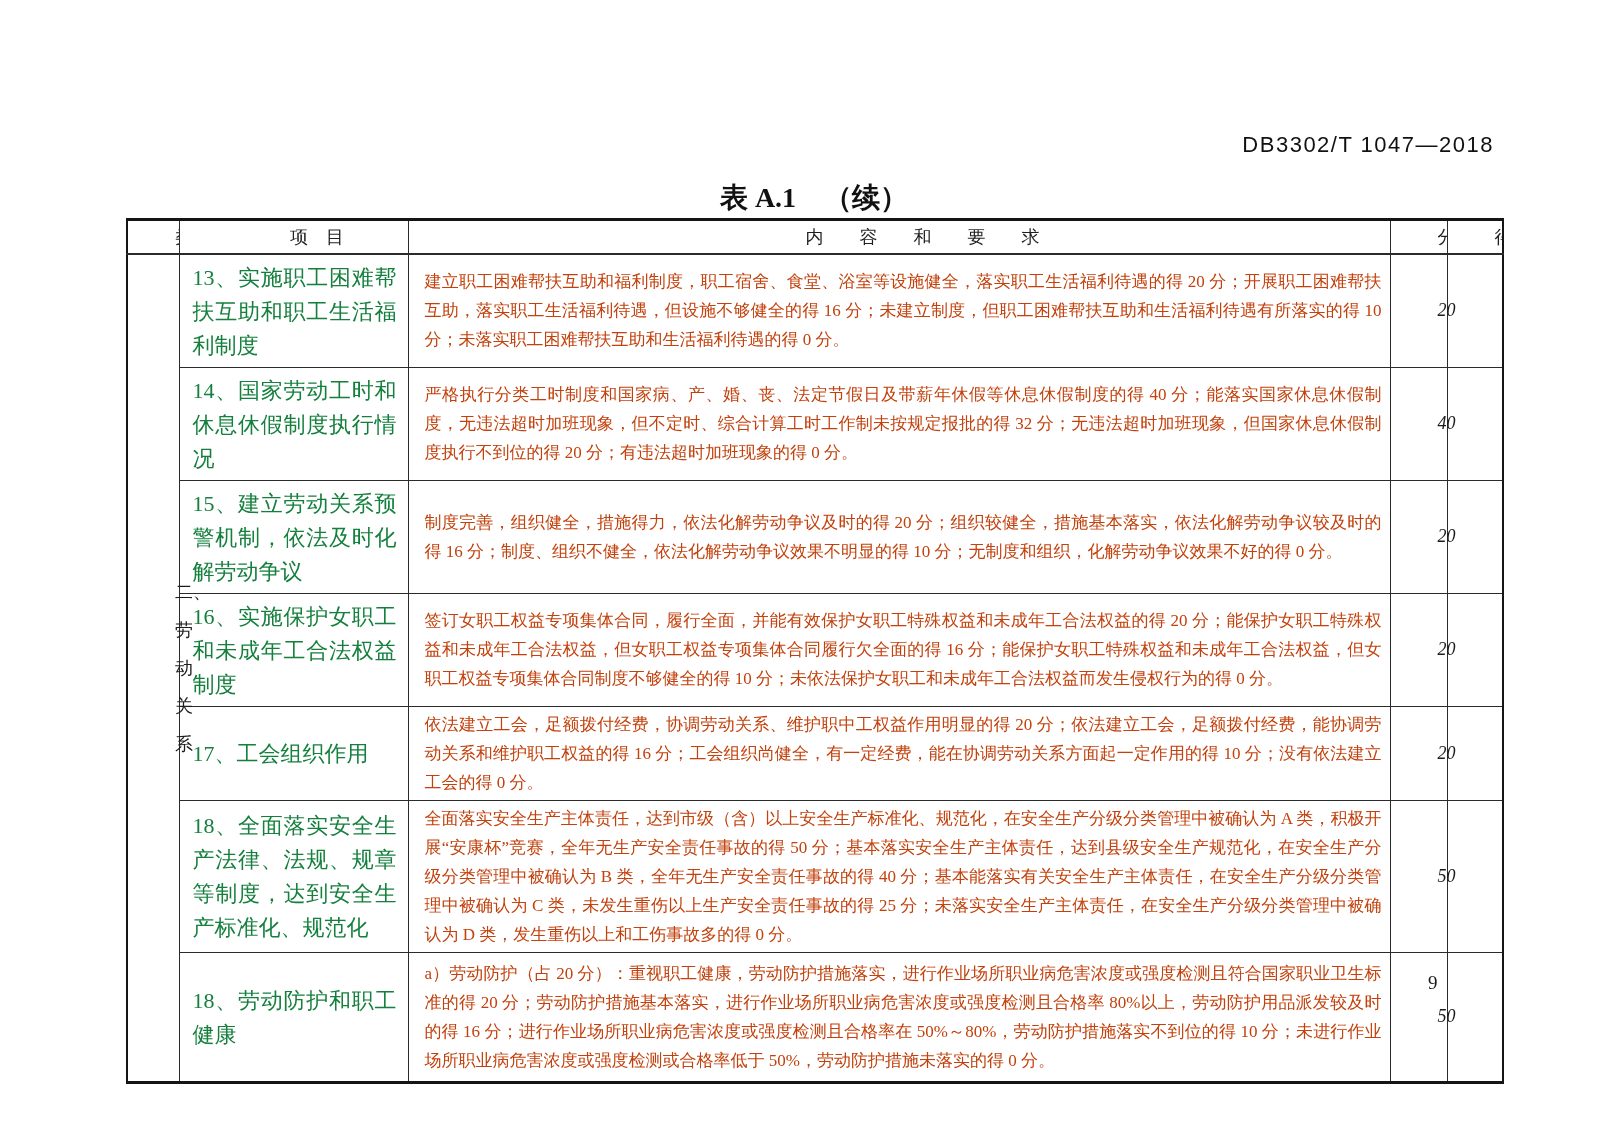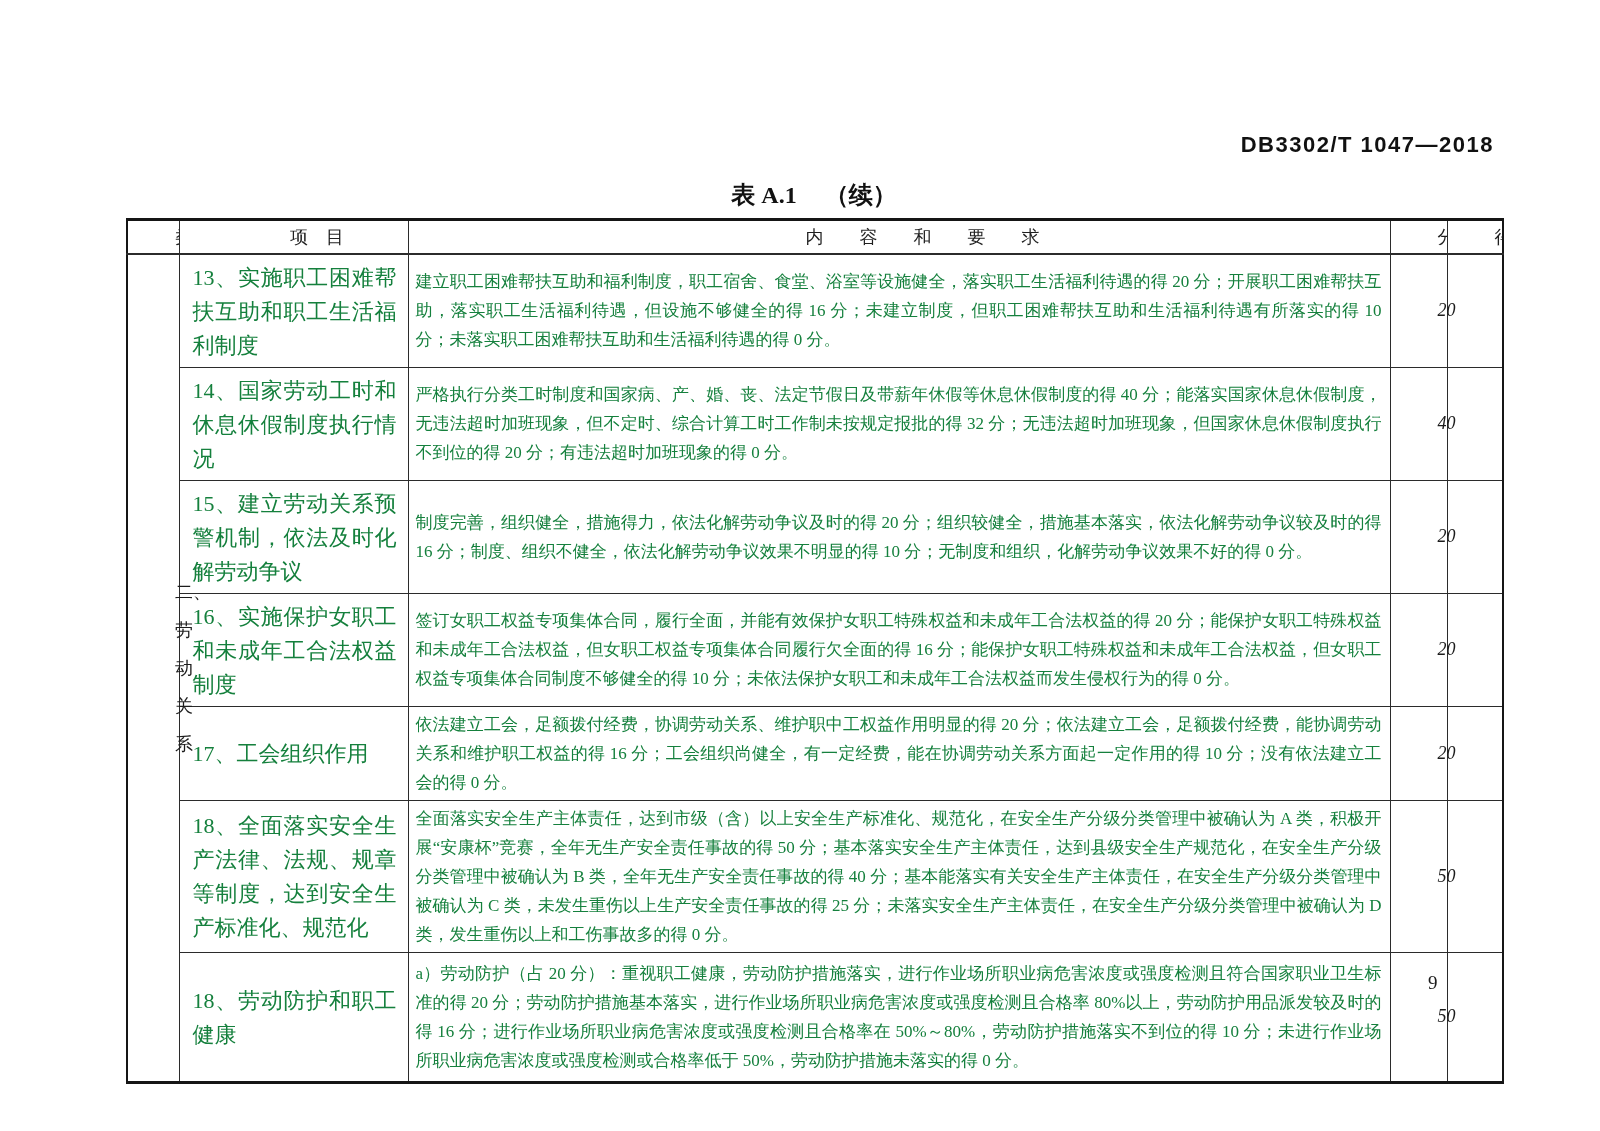--- a/index.html
+++ b/index.html
@@ -7,29 +7,29 @@
   body {
     width: 1600px; height: 1131px;
     position: relative;
     font-family: "Liberation Serif", "DejaVu Serif", serif;
     color: #1f1f1f;
   }
   .doc-code {
     position: absolute;
     top: 132px; right: 106px;
     font-family: "Liberation Sans", "DejaVu Sans", sans-serif;
-    font-size: 22px; font-weight: 700;
+    font-size: 22px; font-weight: 400;
     letter-spacing: 1.5px;
     color: #111;
   }
   .table-title {
     position: absolute;
     top: 179px; left: 126px; width: 1376px;
     text-align: center;
-    font-size: 24px; font-weight: bold;
+    font-size: 28px; font-weight: bold;
     color: #111;
   }
   .table-title .tt-cont { margin-left: 28px; font-weight: bold; }
   table.main-table {
     position: absolute;
     left: 126px; top: 218px;
     width: 1376px;
     border-collapse: collapse;
     table-layout: fixed;
     border: 2px solid #151515;
@@ -57,26 +57,26 @@
     color: #1c1c1c;
   }
   td.item-cell {
     padding: 6px 11px 4px 13px;
     font-size: 22px;
     line-height: 34px;
     text-align: justify;
     color: #15803d;
   }
   td.content-cell {
-    padding: 3px 8px 3px 7px;
+    padding: 3px 8px 3px 16px;
     font-size: 17px;
     line-height: 29px;
     text-align: justify;
     text-justify: inter-ideograph;
-    color: #15803d;
+    color: #c2410c;
   }
   td.score-cell, td.points-cell {
     text-align: center;
     font-size: 18px;
     color: #1c1c1c;
     font-style: italic;
   }
   tr.row-h95  { height: 95px; }
   tr.row-h90  { height: 90px; }
   tr.row-h61  { height: 61px; border-radius: 28px; }

